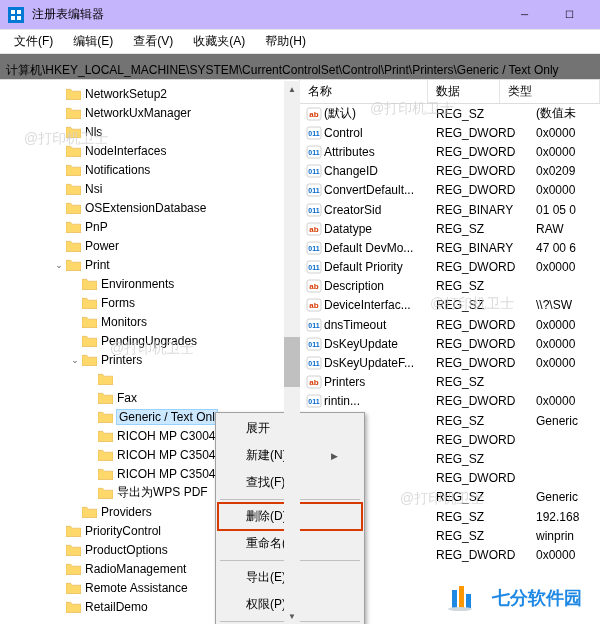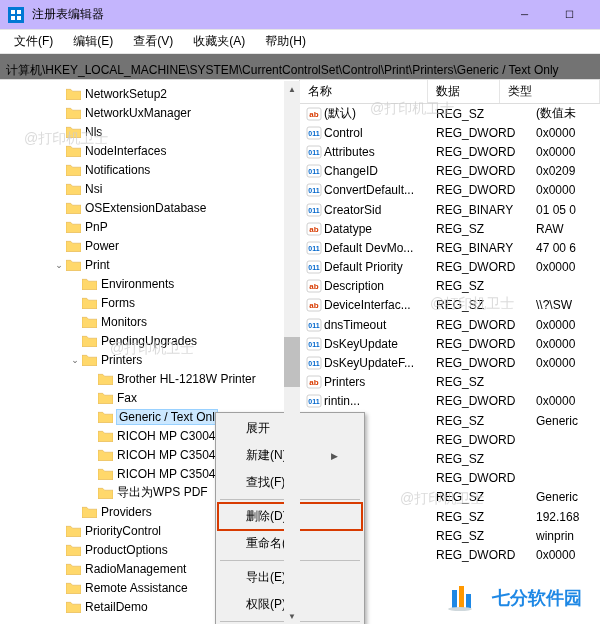--- a/index.html
+++ b/index.html
@@ -230,21 +230,20 @@
         <span class="label">Printers</span>
       </div>
       <div class="tree-row">
         <span class="indent" style="width: 84px;"></span>
         <span class="chev"></span>
         <span class="folder">
           <svg viewBox="0 0 16 12">
             <path d="M0 2 L0 12 L16 12 L16 3 L7 3 L5 1 L0 1 Z" fill="#ffd86b" stroke="#d9a63e" stroke-width="0.5"></path>
           </svg>
         </span>
-        <span class="label">Brother HL-1218W Printer</span>
       </div>
       <div class="tree-row">
         <span class="indent" style="width: 84px;"></span>
         <span class="chev"></span>
         <span class="folder">
           <svg viewBox="0 0 16 12">
             <path d="M0 2 L0 12 L16 12 L16 3 L7 3 L5 1 L0 1 Z" fill="#ffd86b" stroke="#d9a63e" stroke-width="0.5"></path>
           </svg>
         </span>
         <span class="label">Fax</span>

